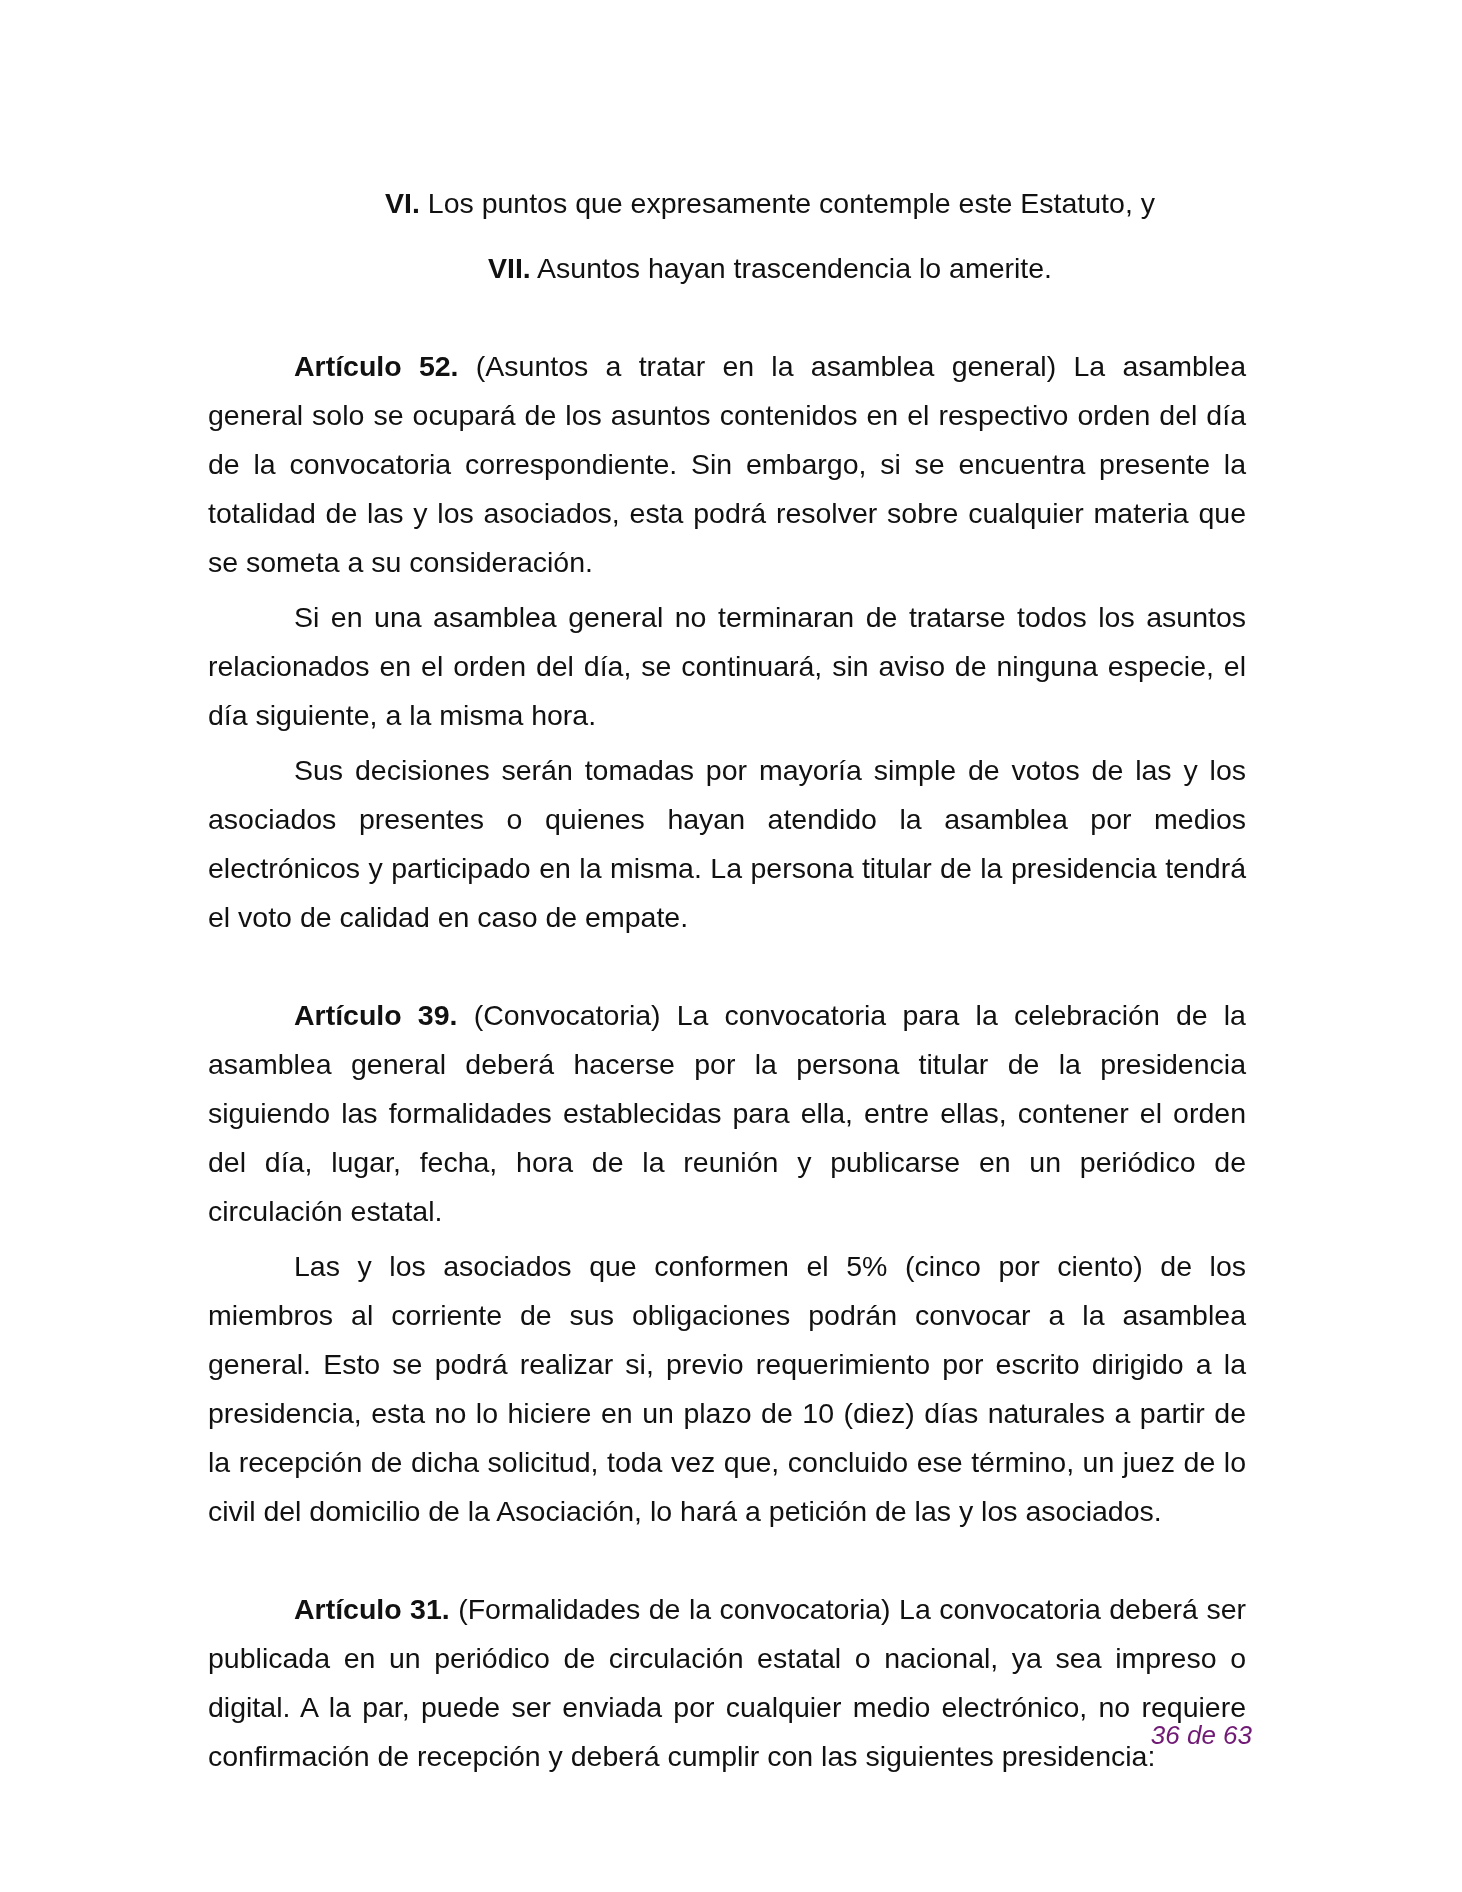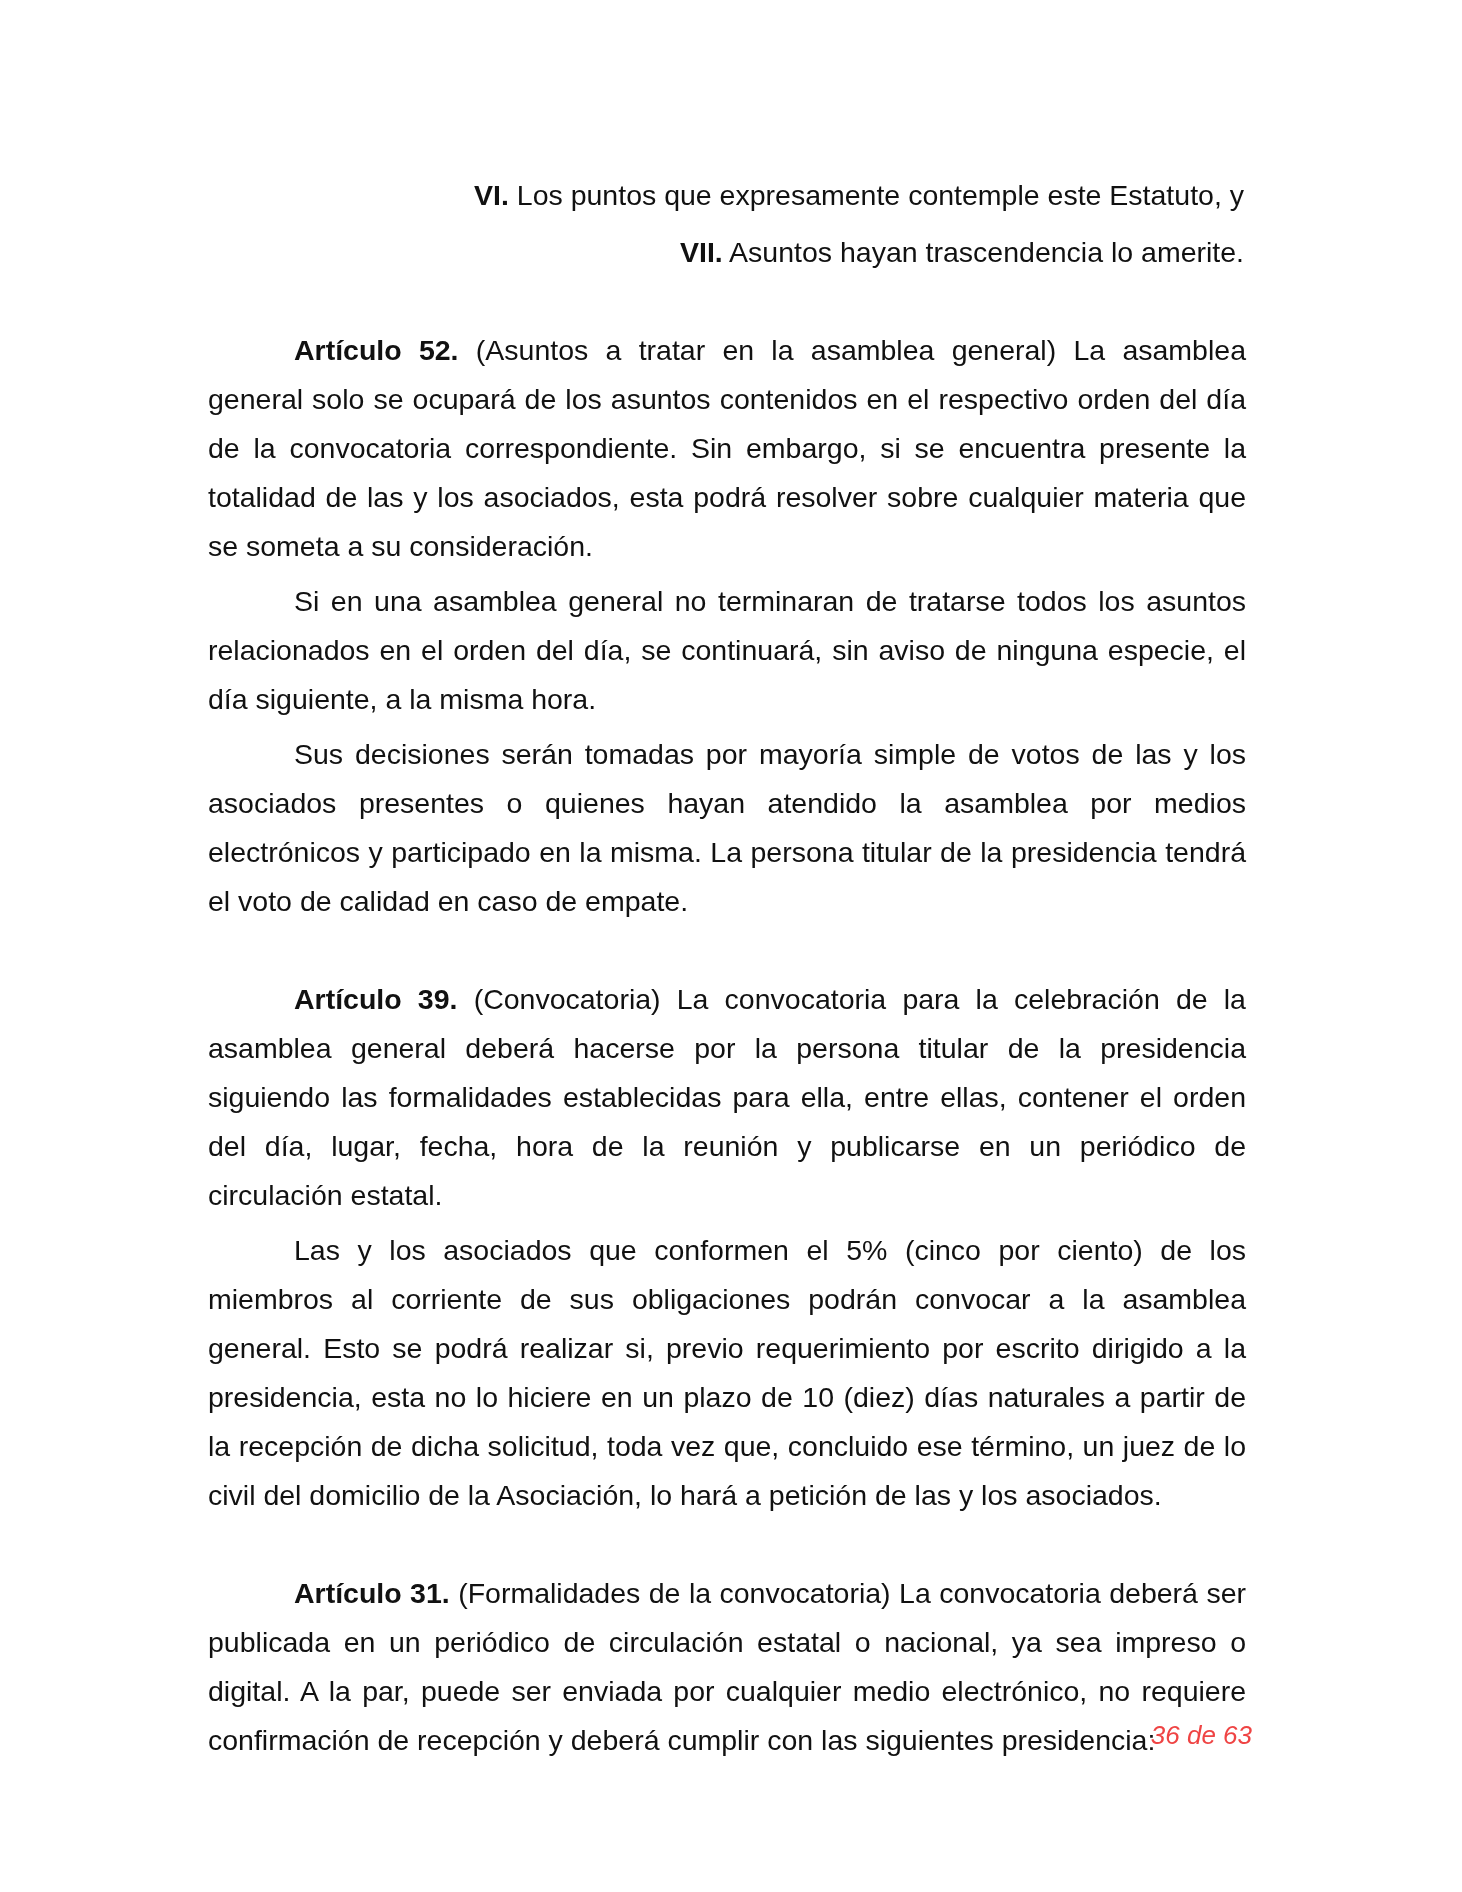--- a/index.html
+++ b/index.html
@@ -17,40 +17,40 @@
     }
     .page {
       position: absolute;
       left: 202px;
       top: 163px;
       width: 1050px;
       font-size: 28.5px;
       line-height: 49px;
     }
     .list-item {
-      margin: 8px;
+      margin: 16px;
       padding-left: 86px;
-      text-align: right;
+      text-align: center;
     }
     .list-item b { font-weight: bold; }
     .list-block { margin-bottom: 49px; }
     .article { margin-bottom: 49px; }
     .para {
       margin: 6px;
       text-align: justify;
       text-indent: 86px;
     }
     .article-head { font-weight: bold; }
     .page-number {
       position: absolute;
       right: 210px;
       top: 1720px;
       font-size: 26px;
       font-style: italic;
-      color: #ef4444;
+      color: #701a75;
     }
   </style>
 </head>
 <body>
 
 <div class="page">
 
   <div class="list-block">
     <p class="list-item"><b>VI.</b><span> Los puntos que expresamente contemple este Estatuto, y</span></p>
     <p class="list-item"><b>VII.</b><span> Asuntos hayan trascendencia lo amerite.</span></p>

